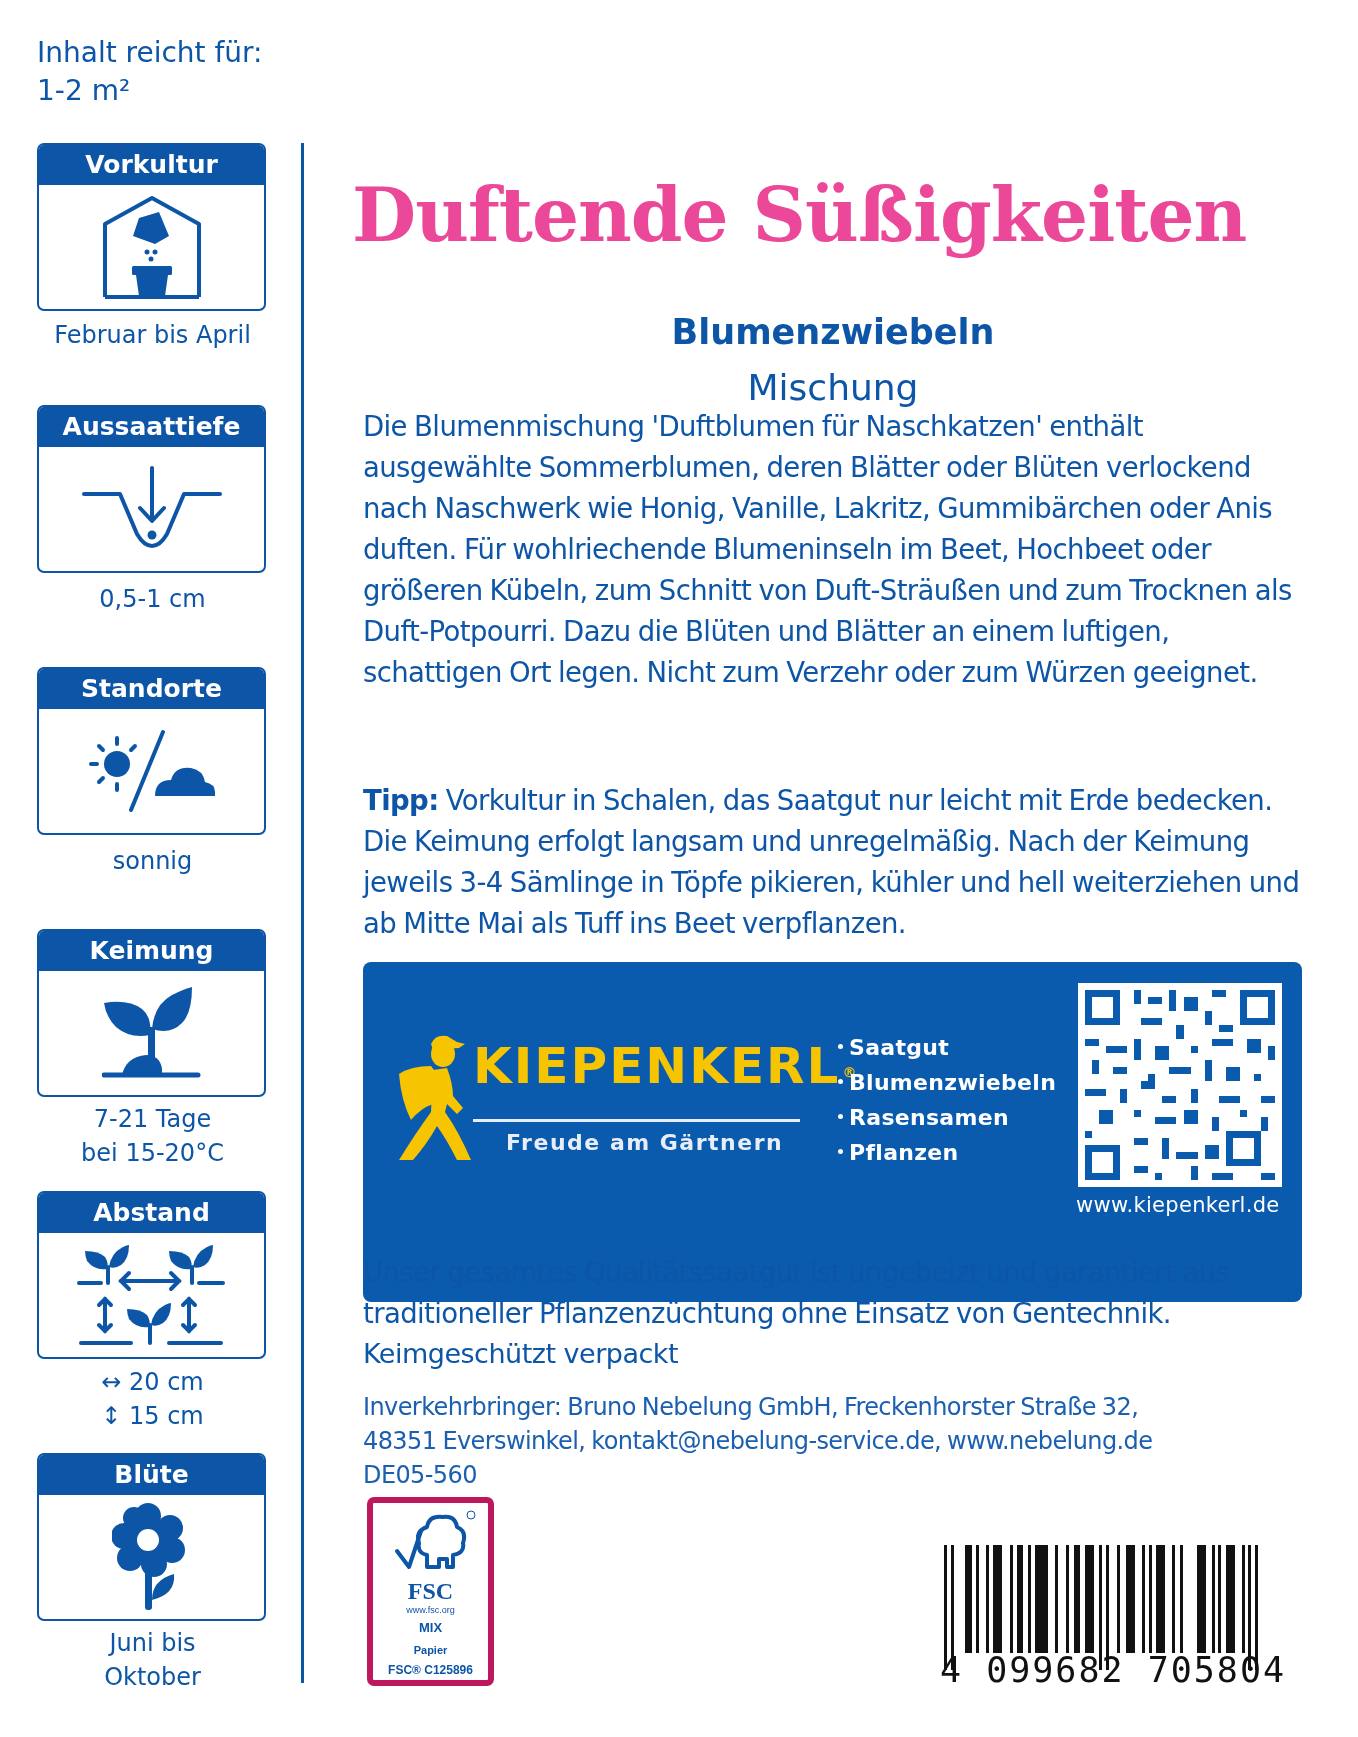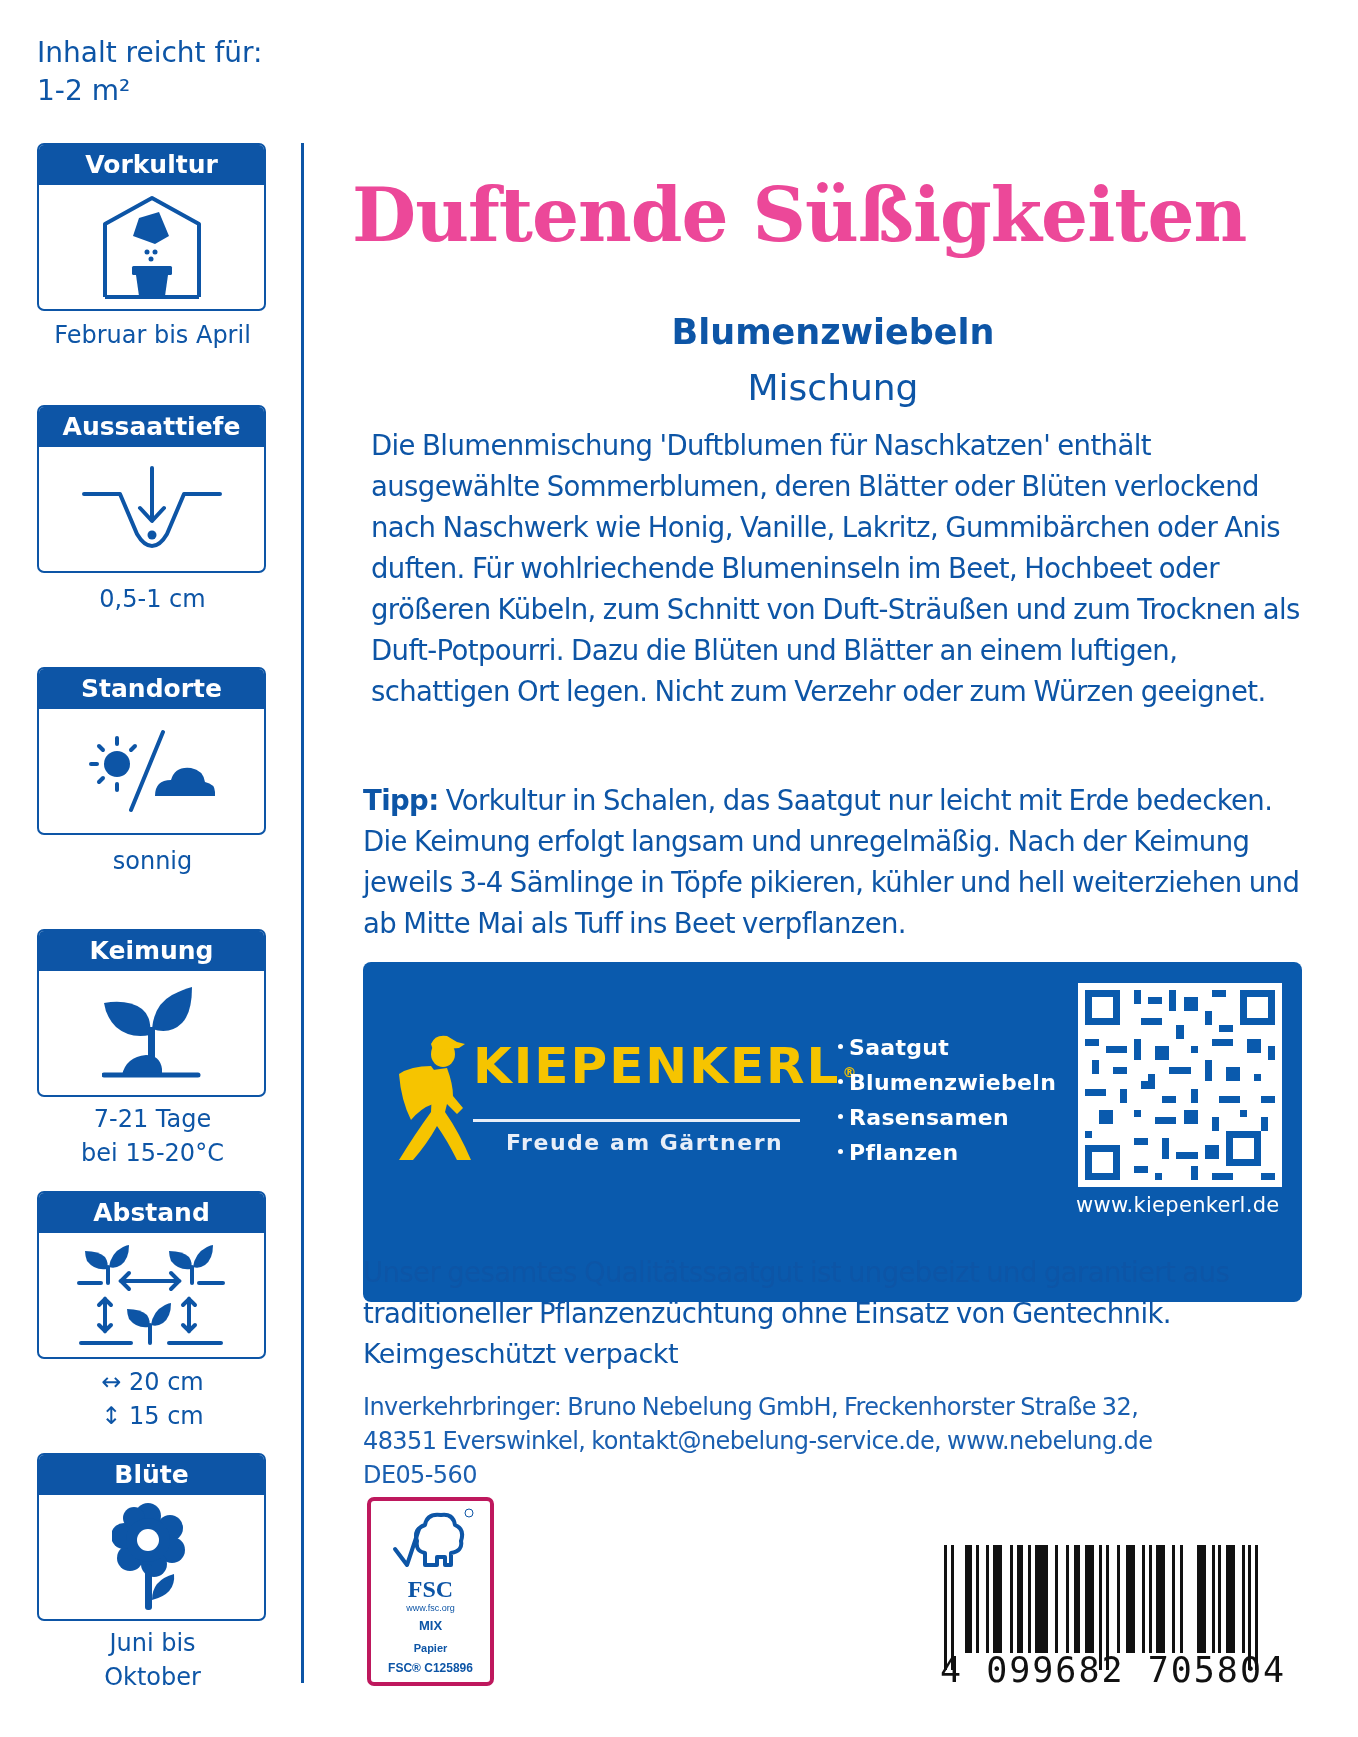--- a/index.html
+++ b/index.html
@@ -30,21 +30,21 @@
     left: 352px; top: 170px; width: 970px; font-family: "DejaVu Serif", serif; font-weight: bold;
     font-size: 74px; line-height: 90px; color: #ec4899; white-space: nowrap; letter-spacing: -1px;
   }
   .subtitle { left: 363px; top: 310px; width: 940px; text-align: center; font-size: 35px; font-weight: bold; line-height: 44px; }
   .variety { left: 363px; top: 365px; width: 940px; text-align: center; font-size: 36px; line-height: 46px; }
 
   .desc, .tip {
     left: 363px; width: 945px; font-size: 27.5px; line-height: 41px; color: #0d55a6;
     letter-spacing: -0.6px; word-spacing: -1px;
   }
-  .desc { top: 425px; margin-left: 8px; }
+  .desc { top: 406px; }
   .tip { top: 780px; }
   .tip b { font-weight: bold; }
 
   .banner {
     left: 363px; top: 962px; width: 939px; height: 340px; background: #0a5aad; border-radius: 8px;
   }
   .brand {
     position: absolute; left: 110px; top: 74px; font-size: 50px; font-weight: bold; color: #f6c400;
     letter-spacing: 2px; line-height: 60px;
   }
@@ -58,21 +58,21 @@
   .services li .dot { display: inline-block; width: 5px; height: 5px; border-radius: 50%; background: #fff; margin: 0 6px 5px 0; vertical-align: middle; }
 
   .qr { position: absolute; left: 715px; top: 21px; width: 204px; height: 204px; }
   .site { position: absolute; left: 713px; top: 231px; font-size: 21px; color: #ffffff; letter-spacing: 0.3px; }
 
   .quality { left: 363px; top: 1252px; width: 945px; font-size: 27.5px; line-height: 41px; letter-spacing: -0.6px; word-spacing: -1px; }
   .sealed { left: 363px; top: 1335px; font-size: 27px; line-height: 38px; font-weight: normal; letter-spacing: -0.5px; }
   .distributor { left: 363px; top: 1390px; width: 945px; font-size: 24px; line-height: 34px; letter-spacing: -0.6px; word-spacing: -1px; color: #1a5fb0; }
 
   .fsc {
-    left: 367px; top: 1497px; width: 127px; height: 189px; border: 4px solid #be185d; border-radius: 7px;
+    left: 367px; top: 1497px; width: 127px; height: 189px; border: 6px solid #be185d; border-radius: 7px;
     box-sizing: border-box; text-align: center; font-family: "Liberation Sans", sans-serif; color: #0d55a6;
   }
   .fsc .logo-word { position: absolute; left: 0; right: 0; top: 75px; font-family: "Liberation Serif", serif; font-weight: bold; font-size: 24px; }
   .fsc .url { position: absolute; left: 0; right: 0; top: 102px; font-size: 9px; }
   .fsc .mix { position: absolute; left: 0; right: 0; top: 117px; font-size: 13px; font-weight: bold; }
   .fsc .paper { position: absolute; left: 0; right: 0; top: 141px; font-size: 11px; font-weight: bold; }
   .fsc .code { position: absolute; left: 0; right: 0; top: 160px; font-size: 12px; font-weight: bold; }
 
   .barcode { left: 940px; top: 1545px; width: 360px; height: 140px; }
   .barcode-digits { left: 940px; top: 1650px; width: 370px; font-family: "DejaVu Sans Mono", monospace; font-size: 35px; color: #111; letter-spacing: 2px; }

